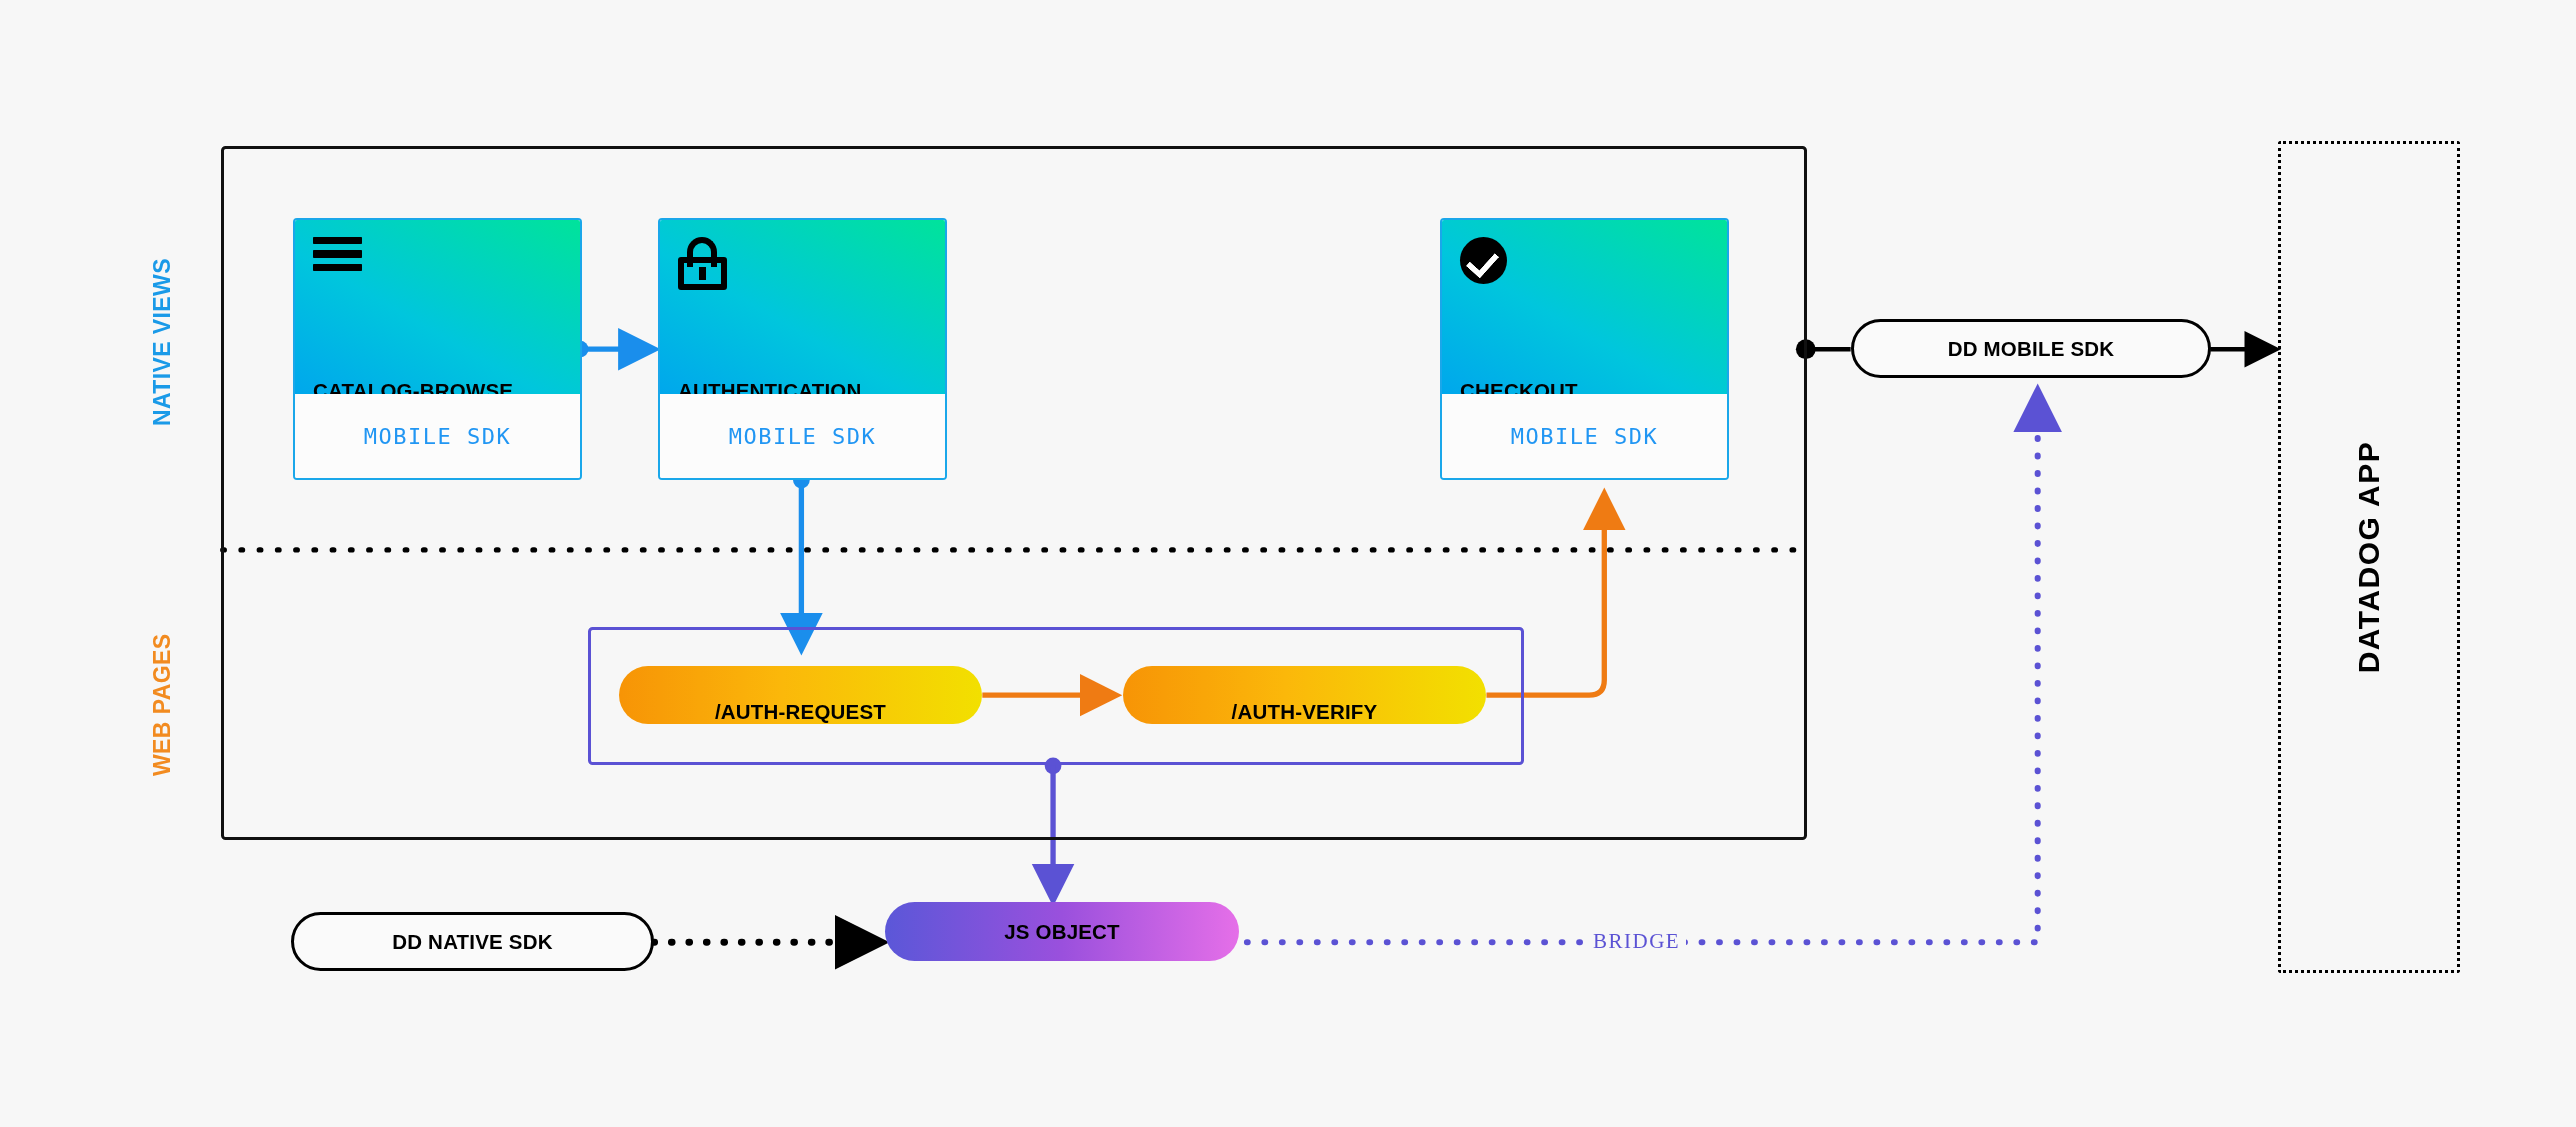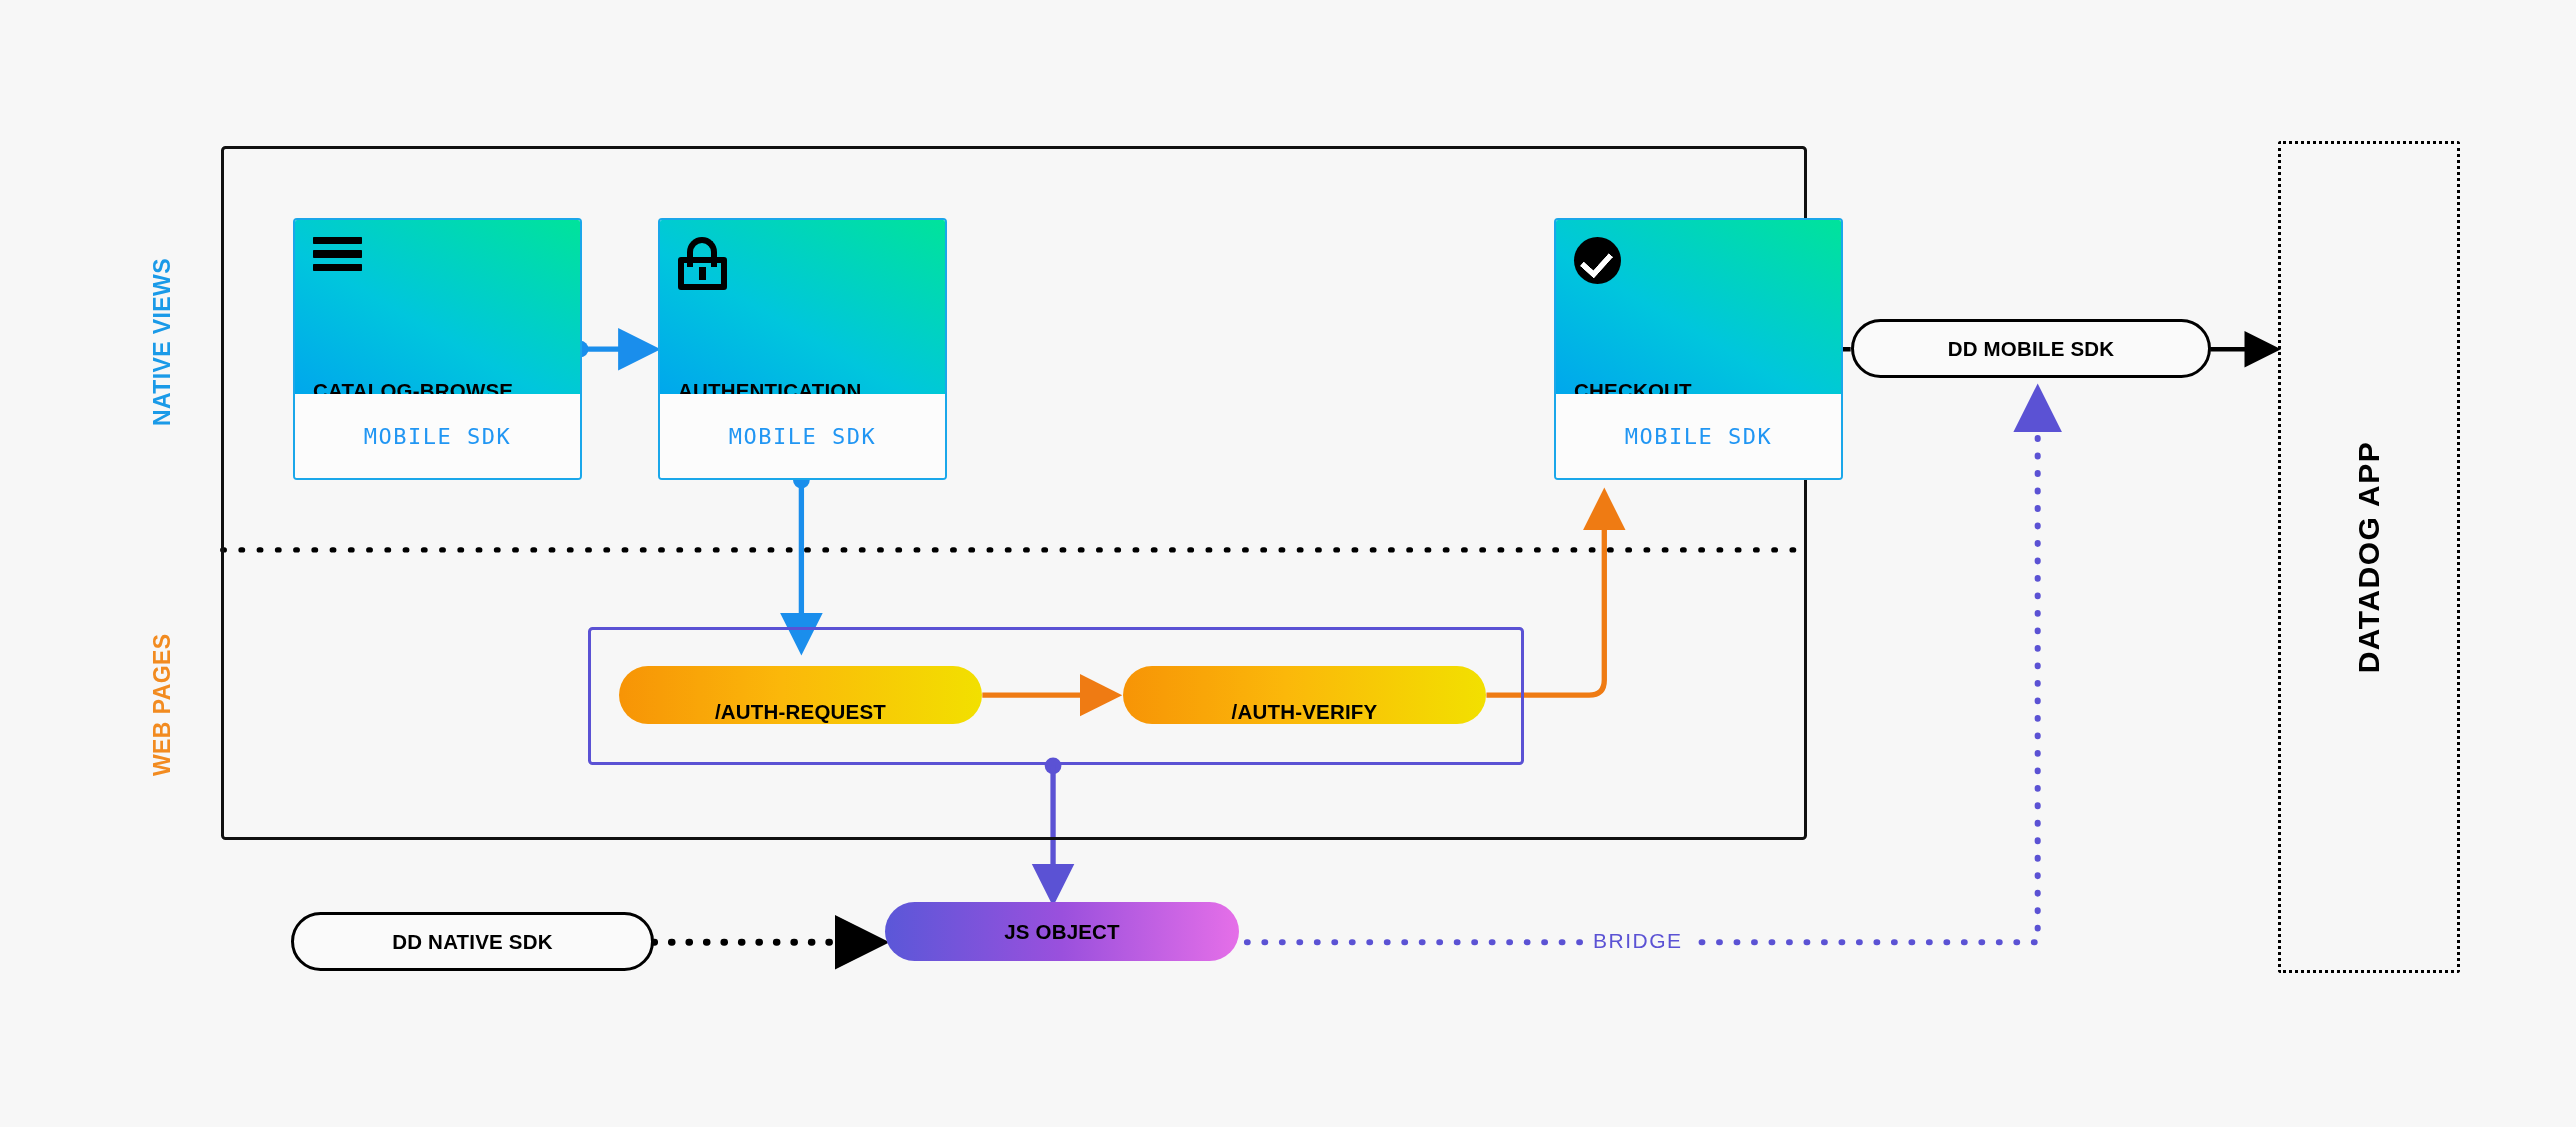--- a/index.html
+++ b/index.html
@@ -276,21 +276,21 @@
     letter-spacing: 1.5px;
     color: #000;
     white-space: nowrap;
   }
 
   
   #bridge-label {
     position: absolute;
     left: 1587px;
     top: 929px;
-    font-family: Liberation Sans, sans-serif;
+    font-family: Liberation Serif, serif;
     font-size: 21px;
     color: #5b52d4;
     letter-spacing: 1.5px;
     background: #f7f7f7;
     padding: 0 6px;
     white-space: nowrap;
     text-align: center;
   }
 </style>
 </head>
@@ -368,21 +368,21 @@
         <div class="bodyb"></div>
         <div class="keyhole"></div>
       </div>
       <div class="view-card-title">AUTHENTICATION</div>
     </div>
     <div class="view-card-footer">
       <span>MOBILE SDK</span>
     </div>
   </div>
 
-  <div class="view-card" style="left:1554px; top:218px;">
+  <div class="view-card" style="left:1440px; top:218px;">
     <div class="view-card-body">
       <div class="icon-check"></div>
       <div class="view-card-title">CHECKOUT</div>
     </div>
     <div class="view-card-footer">
       <span>MOBILE SDK</span>
     </div>
   </div>
 
   <div id="web-container"></div>

